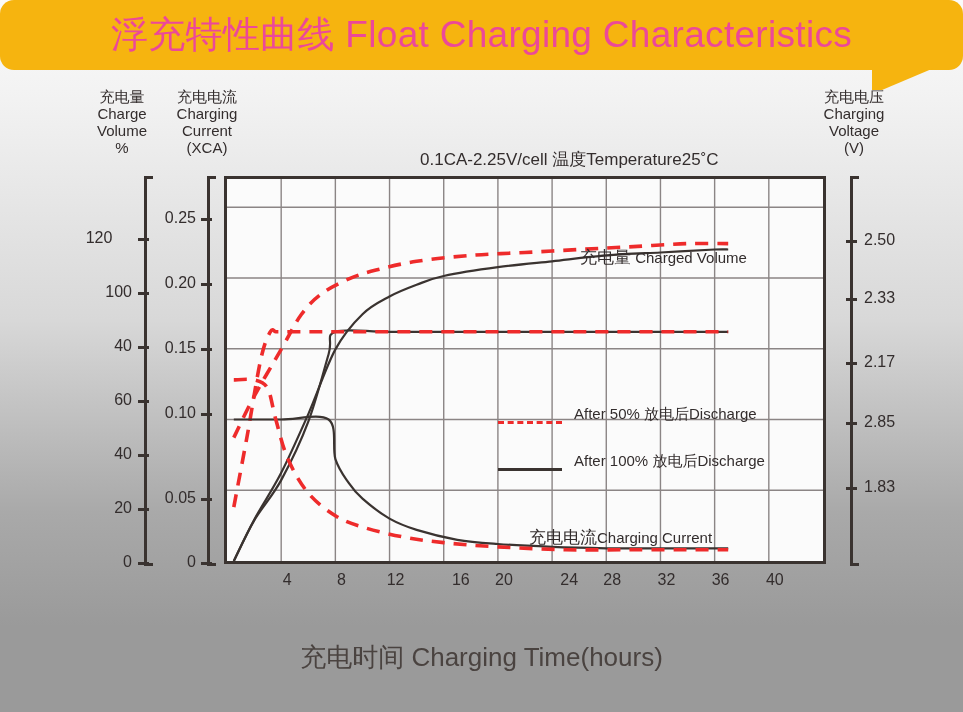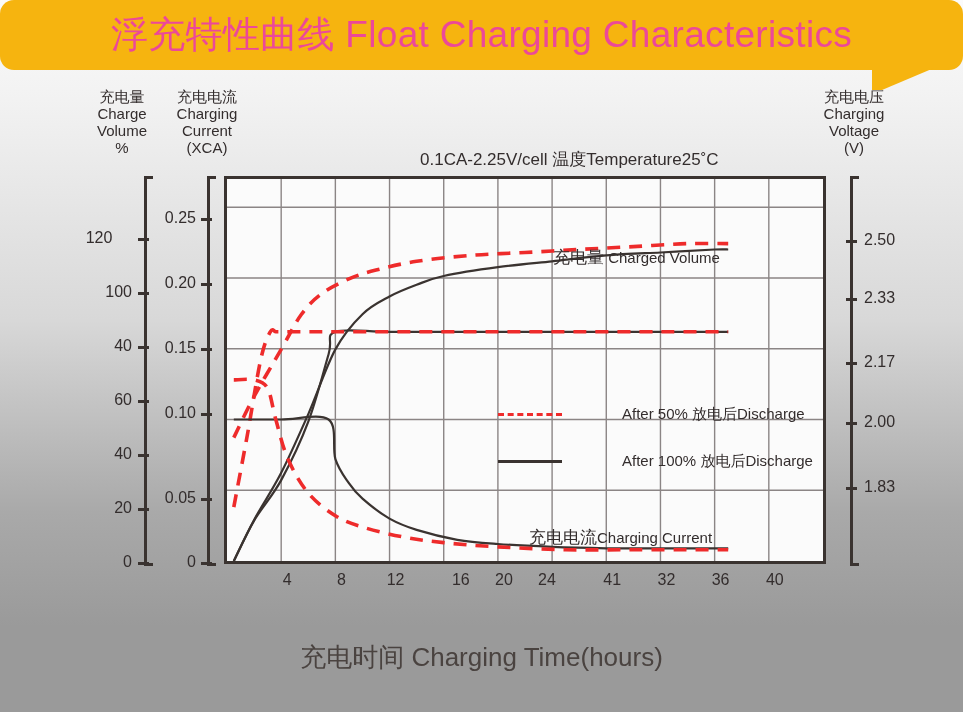--- a/index.html
+++ b/index.html
@@ -120,32 +120,31 @@
   }
 
   
   .plot-label {
     position: absolute;
     font-size: 15px;
     white-space: nowrap;
     line-height: 18px;
   }
   .plot-label .cn { font-size: 17px; }
-  #lbl-volume { left: 553px; top: 249px; }
+  #lbl-volume { left: 553px; top: 249px; padding-left: 27px; }
   #lbl-voltage { left: 540px; top: 318px; }
   #lbl-current { left: 529px; top: 529px; }
 
   
   .legend-row {
     position: absolute;
     display: flex;
-    align-items: center;
+    align-items: flex-end;
     font-size: 15px;
     white-space: nowrap;
-    gap: 48px;
   }
   #legend-50 { left: 498px; top: 405px; }
   #legend-100 { left: 498px; top: 452px; }
   .legend-swatch {
     width: 64px;
     height: 3px;
     margin-right: 12px;
     flex: none;
   }
   .legend-swatch.dashed {
@@ -230,21 +229,21 @@
 <div class="tick" style="left:201px; top:562px;"></div>
 <div class="tick-label right-al" style="left:126px; top:554px; width:70px;">0</div>
 
 <div class="tick" style="left:846px; top:240px;"></div>
 <div class="tick-label" style="left:864px; top:232px;">2.50</div>
 <div class="tick" style="left:846px; top:298px;"></div>
 <div class="tick-label" style="left:864px; top:290px;">2.33</div>
 <div class="tick" style="left:846px; top:362px;"></div>
 <div class="tick-label" style="left:864px; top:354px;">2.17</div>
 <div class="tick" style="left:846px; top:422px;"></div>
-<div class="tick-label" style="left:864px; top:414px;">2.00</div>
+<div class="tick-label" style="left:864px; top:414px;">2.85</div>
 <div class="tick" style="left:846px; top:487px;"></div>
 <div class="tick-label" style="left:864px; top:479px;">1.83</div>
 
 <div id="cond-note">0.1CA-2.25V/cell   温度Temperature25˚C</div>
 
 <div id="plot">
   <svg id="plot-svg" width="596" height="382" viewBox="0 0 596 382">
     <g id="gridlines" stroke="#8b8585" stroke-width="1.4" fill="none">
         <line x1="54.18181818181818" x2="54.18181818181818" y1="0" y2="382"></line>
         <line x1="108.36363636363636" x2="108.36363636363636" y1="0" y2="382"></line>
@@ -272,22 +271,22 @@
       </g>
   </svg>
 </div>
 
 <div id="x-ticks">
     <div class="tick-label" style="left: 267.182px; top: 572px; width: 40px; text-align: center;">4</div>
     <div class="tick-label" style="left: 321.364px; top: 572px; width: 40px; text-align: center;">8</div>
     <div class="tick-label" style="left: 375.545px; top: 572px; width: 40px; text-align: center;">12</div>
     <div class="tick-label" style="left: 429.727px; top: 572px; width: 40px; text-align: right;">16</div>
     <div class="tick-label" style="left: 483.909px; top: 572px; width: 40px; text-align: center;">20</div>
-    <div class="tick-label" style="left: 538.091px; top: 572px; width: 40px; text-align: left;">24</div>
-    <div class="tick-label" style="left: 592.273px; top: 572px; width: 40px; text-align: center;">41</div>
+    <div class="tick-label" style="left: 538.091px; top: 572px; width: 40px; text-align: right;">24</div>
+    <div class="tick-label" style="left: 592.273px; top: 572px; width: 40px; text-align: center;">28</div>
     <div class="tick-label" style="left: 646.455px; top: 572px; width: 40px; text-align: center;">32</div>
     <div class="tick-label" style="left: 700.636px; top: 572px; width: 40px; text-align: center;">36</div>
     <div class="tick-label" style="left: 754.818px; top: 572px; width: 40px; text-align: center;">40</div>
   </div>
 
 <div class="plot-label" id="lbl-volume">
   <span class="cn">充电量</span><span> Charged Volume</span>
 </div>
 
 <div class="plot-label" id="lbl-voltage">

